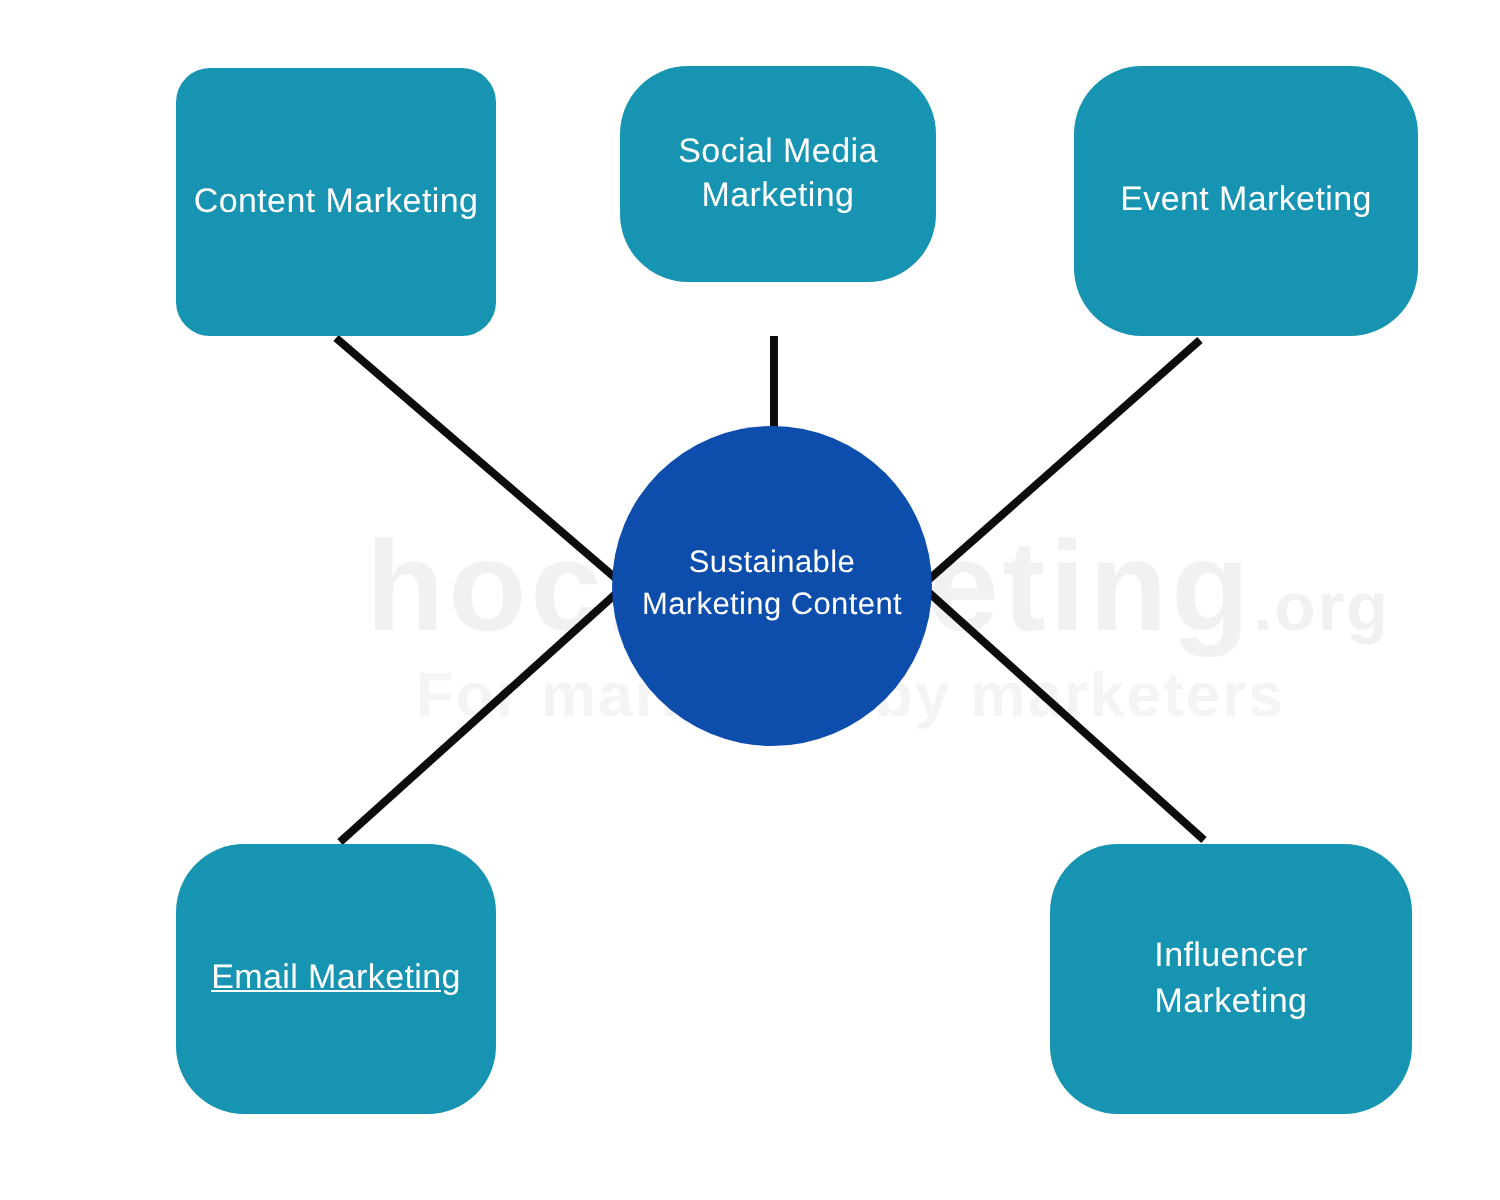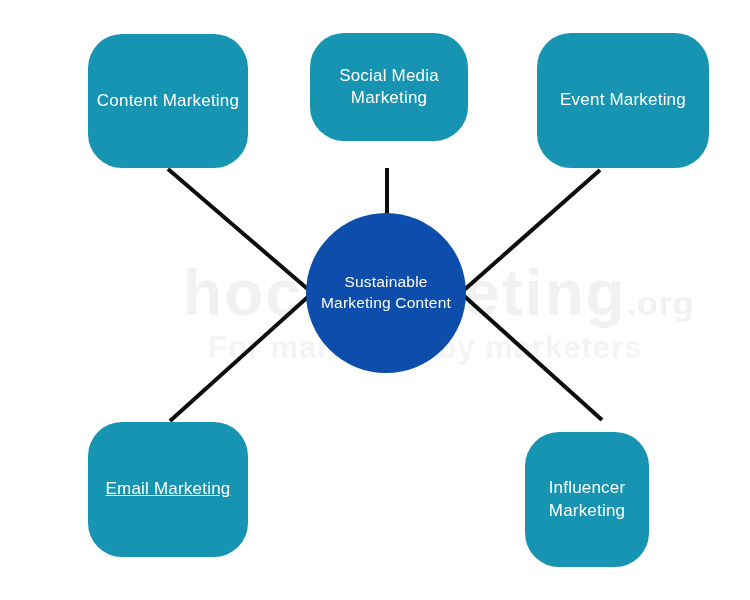--- a/index.html
+++ b/index.html
@@ -26,25 +26,25 @@
   
   .node{
     position:absolute;z-index:3;
     background:var(--node-fill,#1794B1);
     border-radius:34px;
     color:var(--text,#ffffff);
     display:flex;align-items:center;justify-content:center;
     text-align:center;font-size:17px;line-height:1.3;
     white-space:pre-line;letter-spacing:.2px;
   }
-  .node-content    {left:88px; top:34px;  width:160px;height:134px;}
+  .node-content    {left:88px; top:34px;  width:160px;height:134px;border-radius:17px;}
   .node-social     {left:310px;top:33px;  width:158px;height:108px;}
   .node-event      {left:537px;top:33px;  width:172px;height:135px;}
   .node-email      {left:88px; top:422px; width:160px;height:135px;text-decoration:underline;}
-  .node-influencer {left:525px;top:432px; width:124px;height:135px;}
+  .node-influencer {left:525px;top:422px; width:181px;height:135px;}
   .center-node{
     position:absolute;z-index:3;
     left:306px;top:213px;width:160px;height:160px;border-radius:50%;
     background:var(--center-fill,#0D4EAC);
     color:var(--text,#ffffff);
     display:flex;align-items:center;justify-content:center;
     text-align:center;font-size:15.5px;line-height:1.35;
     white-space:pre-line;letter-spacing:.2px;
   }
 </style>

